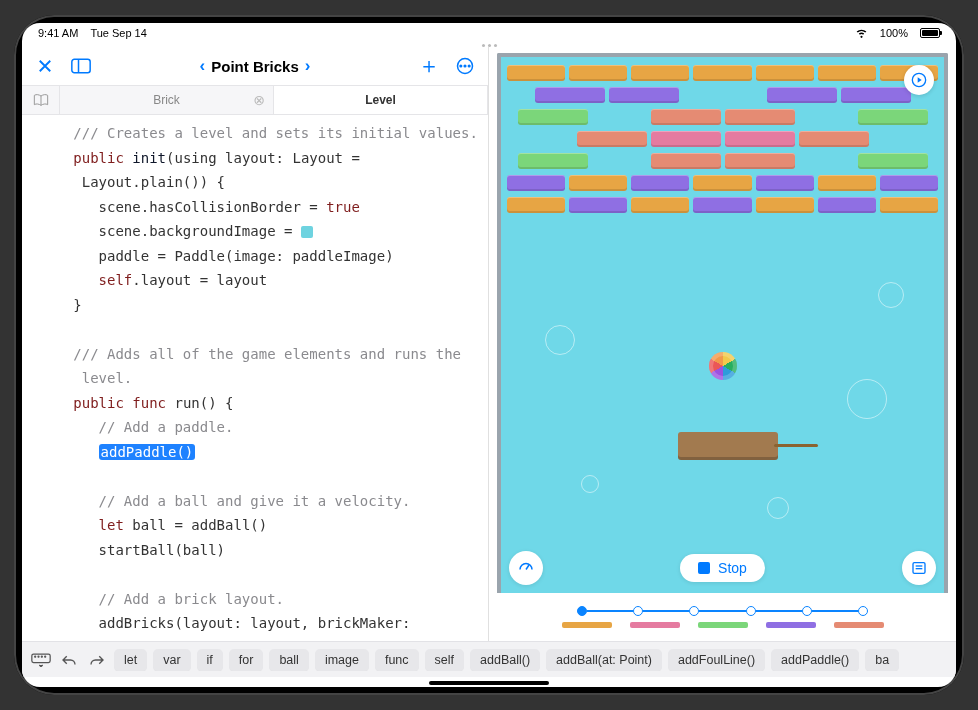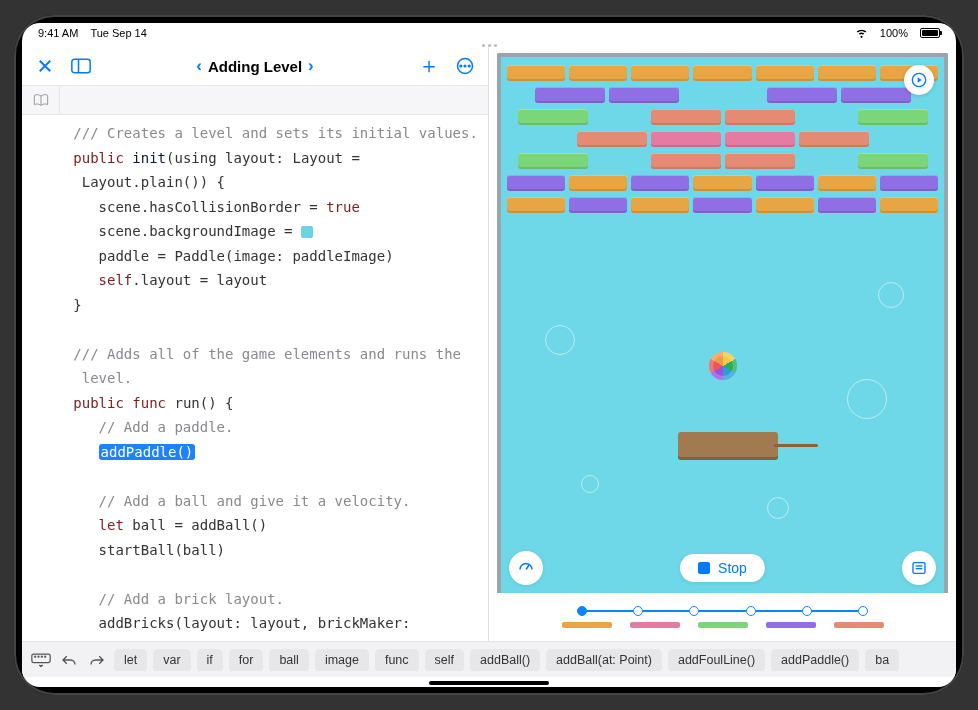--- a/index.html
+++ b/index.html
@@ -208,21 +208,21 @@
             </span>
             <span class="icon-btn">
               <svg width="20" height="16" viewBox="0 0 24 18" stroke="#007aff" stroke-width="1.8" fill="none">
                   <rect x="1" y="1" width="22" height="16" rx="3"></rect>
                   <line x1="9" y1="1" x2="9" y2="17"></line>
                 </svg>
             </span>
           </div>
           <div class="toolbar-center">
             <span class="chev">‹</span>
-            <span>Adding Level</span>
+            <span>Point Bricks</span>
             <span class="chev">›</span>
           </div>
           <div class="toolbar-right">
             <span class="icon-btn" style="font-size:22px;font-weight:300">＋</span>
             <span class="icon-btn">
               <svg width="20" height="20" viewBox="0 0 24 24" stroke="#007aff" stroke-width="1.8" fill="none">
                   <circle cx="12" cy="12" r="9"></circle>
                   <circle cx="7" cy="12" r="1" fill="#007aff"></circle>
                   <circle cx="12" cy="12" r="1" fill="#007aff"></circle>
                   <circle cx="17" cy="12" r="1" fill="#007aff"></circle>
@@ -231,20 +231,29 @@
           </div>
         </div>
 
         <div class="tabs">
           <div class="tab-book">
             <svg width="16" height="14" viewBox="0 0 24 20" stroke="#999" stroke-width="1.5" fill="none">
                 <path d="M2 3c3-2 7-1 10 1 3-2 7-3 10-1v14c-3-2-7-1-10 1-3-2-7-3-10-1z"></path>
                 <line x1="12" y1="4" x2="12" y2="18"></line>
               </svg>
           </div>
+          <div id="tabs-container" style="display:flex;flex:1;height:100%">
+              <div class="tab">
+                <span>Brick</span>
+                <span class="tab-close">⊗</span>
+              </div>
+              <div class="tab active">
+                <span>Level</span>
+              </div>
+            </div>
         </div>
 
         <div class="code-area" id="code-area"><div><span>   </span><span class="c-comment">/// Creates a level and sets its initial values.</span></div><div><span>   </span><span class="c-keyword">public</span><span> </span><span class="c-keyword2">init</span><span>(using layout: Layout = </span></div><div><span>   </span><span> Layout.plain()) {</span></div><div><span>      </span><span>scene.hasCollisionBorder = </span><span class="c-keyword">true</span></div><div><span>      </span><span>scene.backgroundImage = </span><span class="c-swatch"></span></div><div><span>      </span><span>paddle = Paddle(image: paddleImage)</span></div><div><span>      </span><span class="c-keyword">self</span><span>.layout = layout</span></div><div><span>   </span><span>}</span></div><div><span>   </span><span></span></div><div><span>   </span><span class="c-comment">/// Adds all of the game elements and runs the</span></div><div><span>   </span><span class="c-comment"> level.</span></div><div><span>   </span><span class="c-keyword">public</span><span> </span><span class="c-keyword">func</span><span> run() {</span></div><div><span>      </span><span class="c-comment">// Add a paddle.</span></div><div><span>      </span><span class="c-highlight">addPaddle()</span></div><div><span>      </span><span></span></div><div><span>      </span><span class="c-comment">// Add a ball and give it a velocity.</span></div><div><span>      </span><span class="c-keyword">let</span><span> ball = addBall()</span></div><div><span>      </span><span>startBall(ball)</span></div><div><span>      </span><span></span></div><div><span>      </span><span class="c-comment">// Add a brick layout.</span></div><div><span>      </span><span>addBricks(layout: layout, brickMaker: </span></div></div>
       </div>
 
       <div class="right-pane">
         <div class="game-area">
           <div class="play-btn">
             <svg width="16" height="16" viewBox="0 0 24 24" fill="#007aff">
                 <circle cx="12" cy="12" r="10" fill="none" stroke="#007aff" stroke-width="2"></circle>

